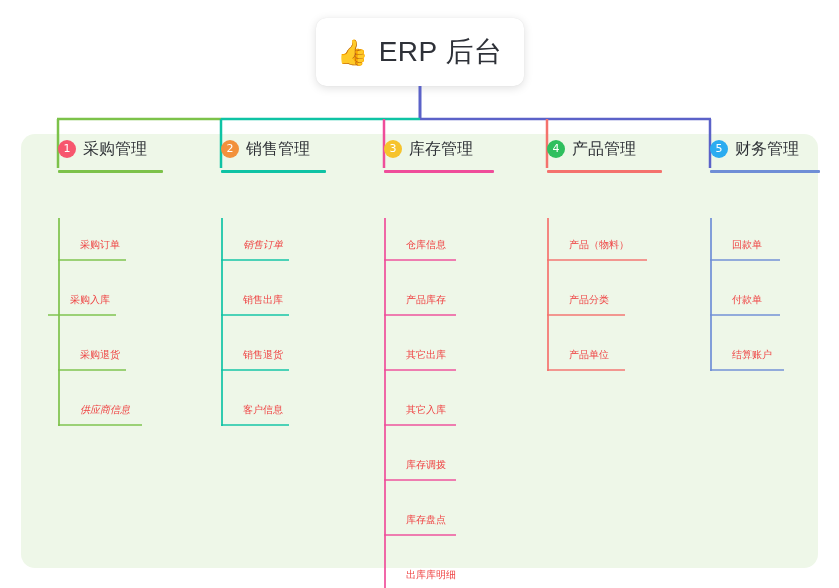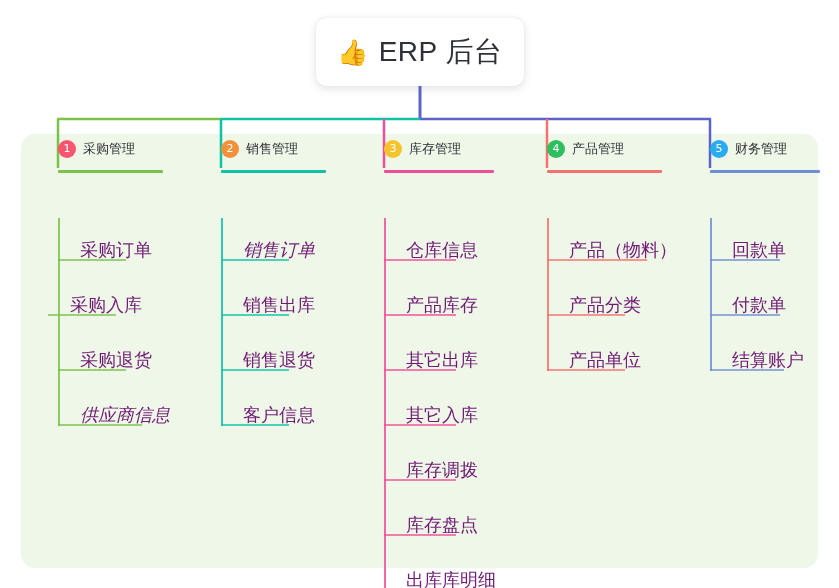--- a/index.html
+++ b/index.html
@@ -103,21 +103,21 @@
     height: 18px;
     border-radius: 50%;
     color: #ffffff;
     font-size: 11px;
     line-height: 18px;
     text-align: center;
     flex: 0 0 auto;
     font-family: "DejaVu Sans", sans-serif;
   }
   .col-title {
-    font-size: 13px;
+    font-size: 16px;
     color: #2f3237;
     white-space: nowrap;
   }
   .col-underline {
     position: absolute;
     left: 18px;
     top: 36px;
     height: 3px;
     border-radius: 1px;
   }
@@ -128,22 +128,22 @@
     margin-top: 0;
   }
   .item {
     position: absolute;
     height: 30px;
   }
   .item-label {
     position: absolute;
     left: 22px;
     top: 0px;
-    font-size: 18px;
-    color: #701a75;
+    font-size: 10px;
+    color: #ef4444;
     white-space: nowrap;
   }
   .item-underline {
     position: absolute;
     left: 0px;
     top: 21px;
     height: 2px;
   }
 </style>
 </head>

